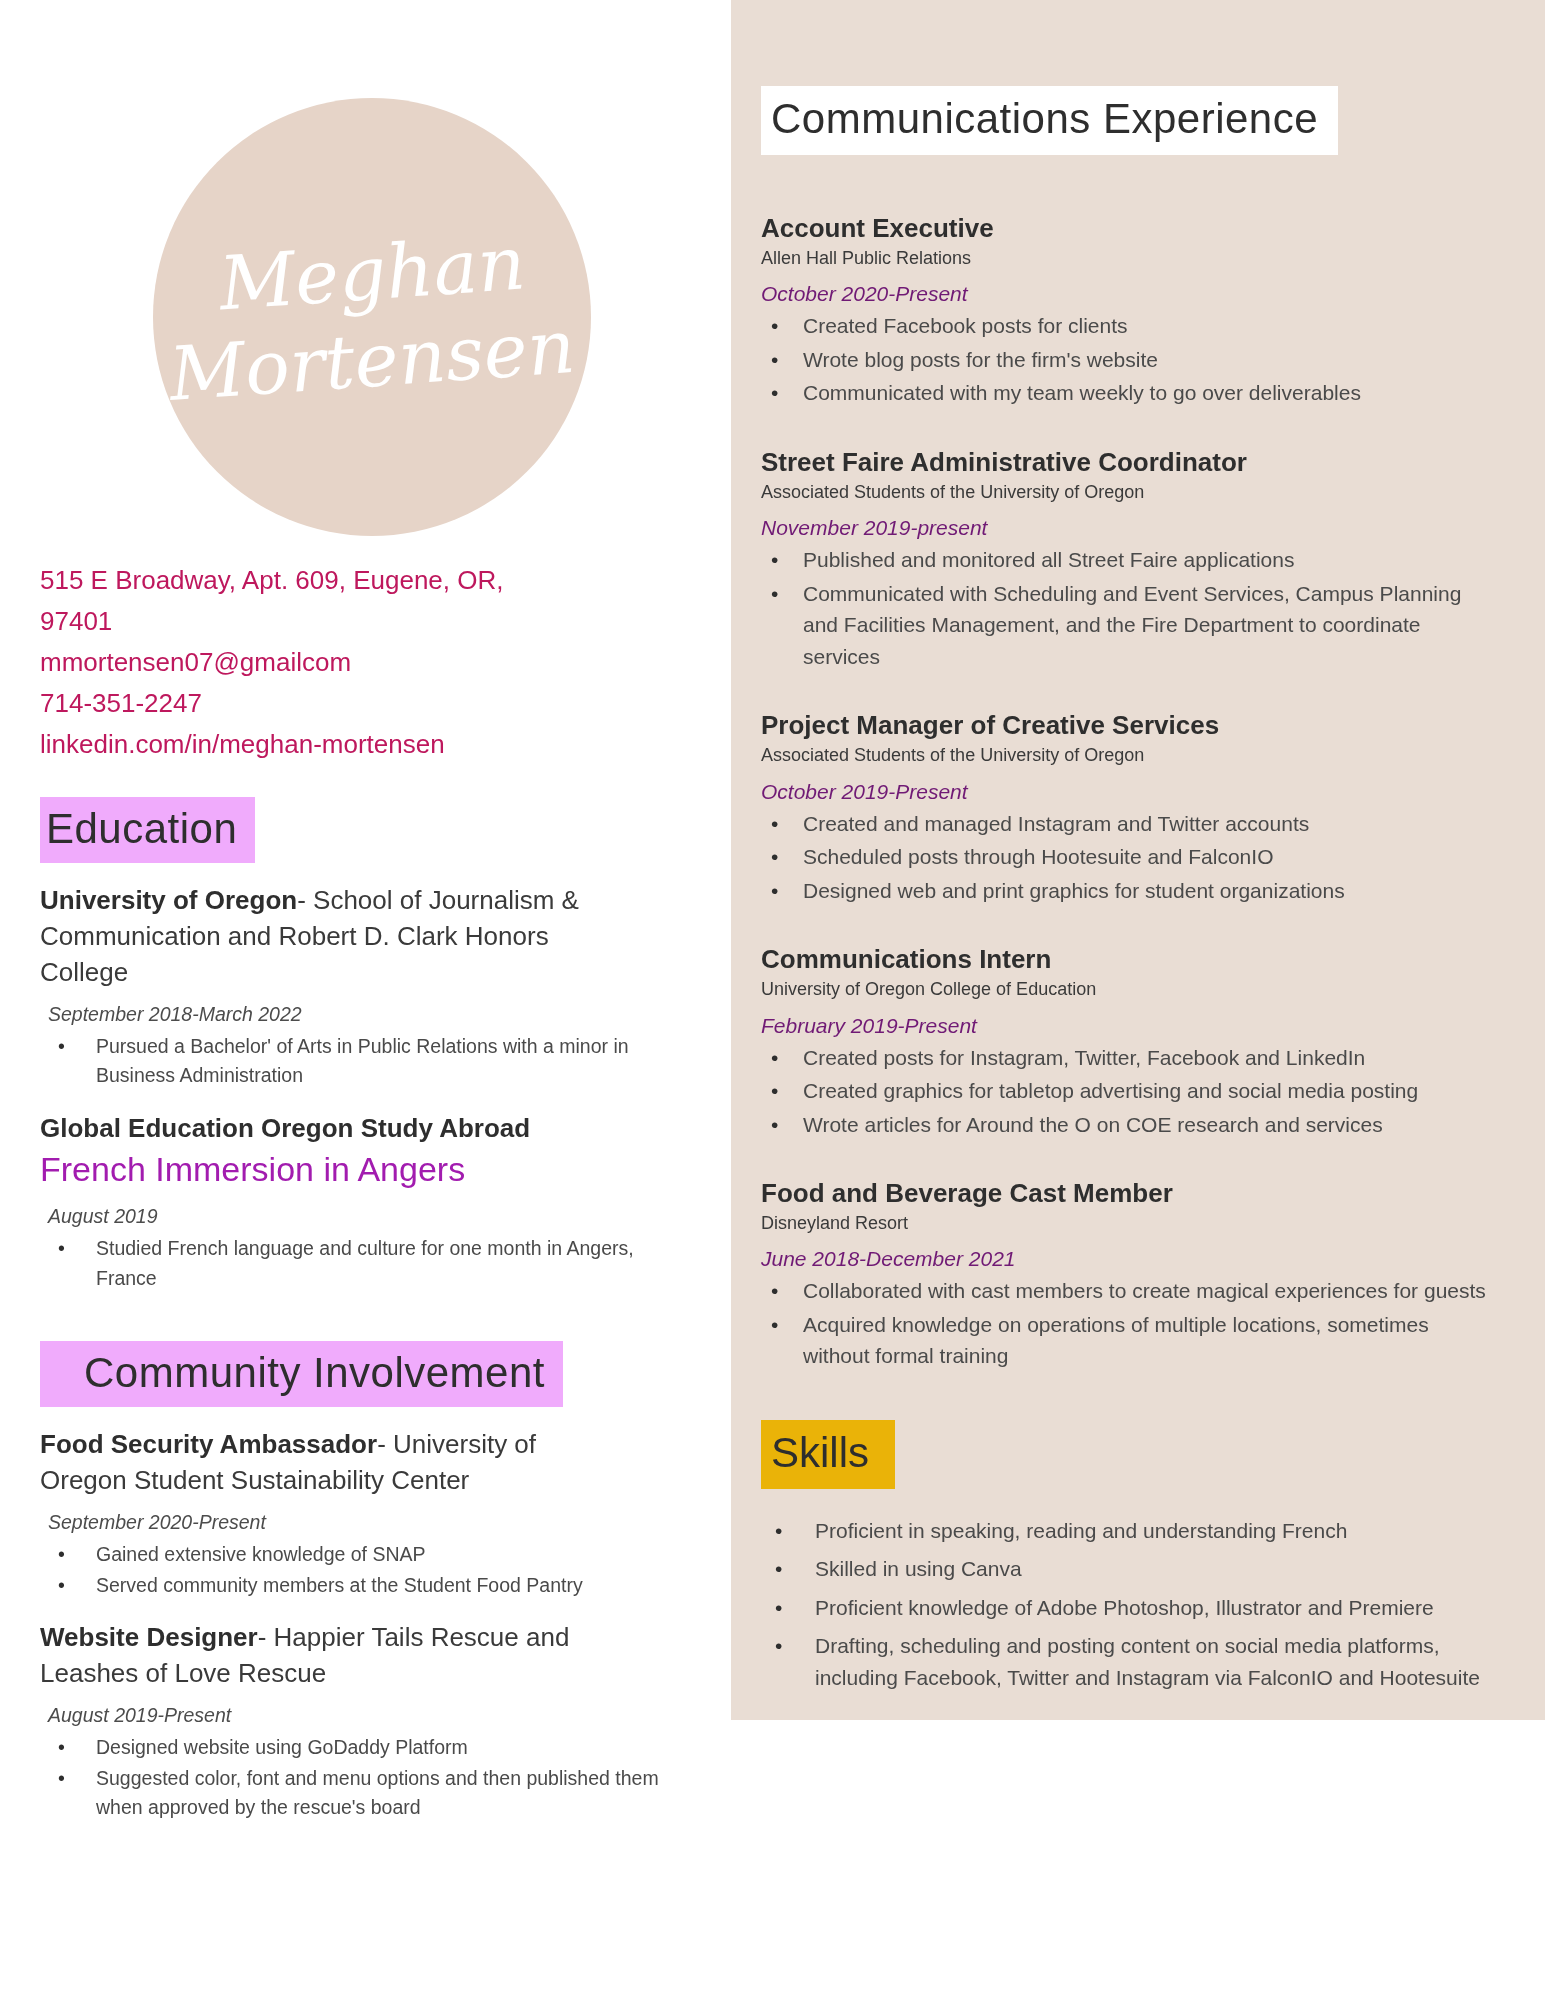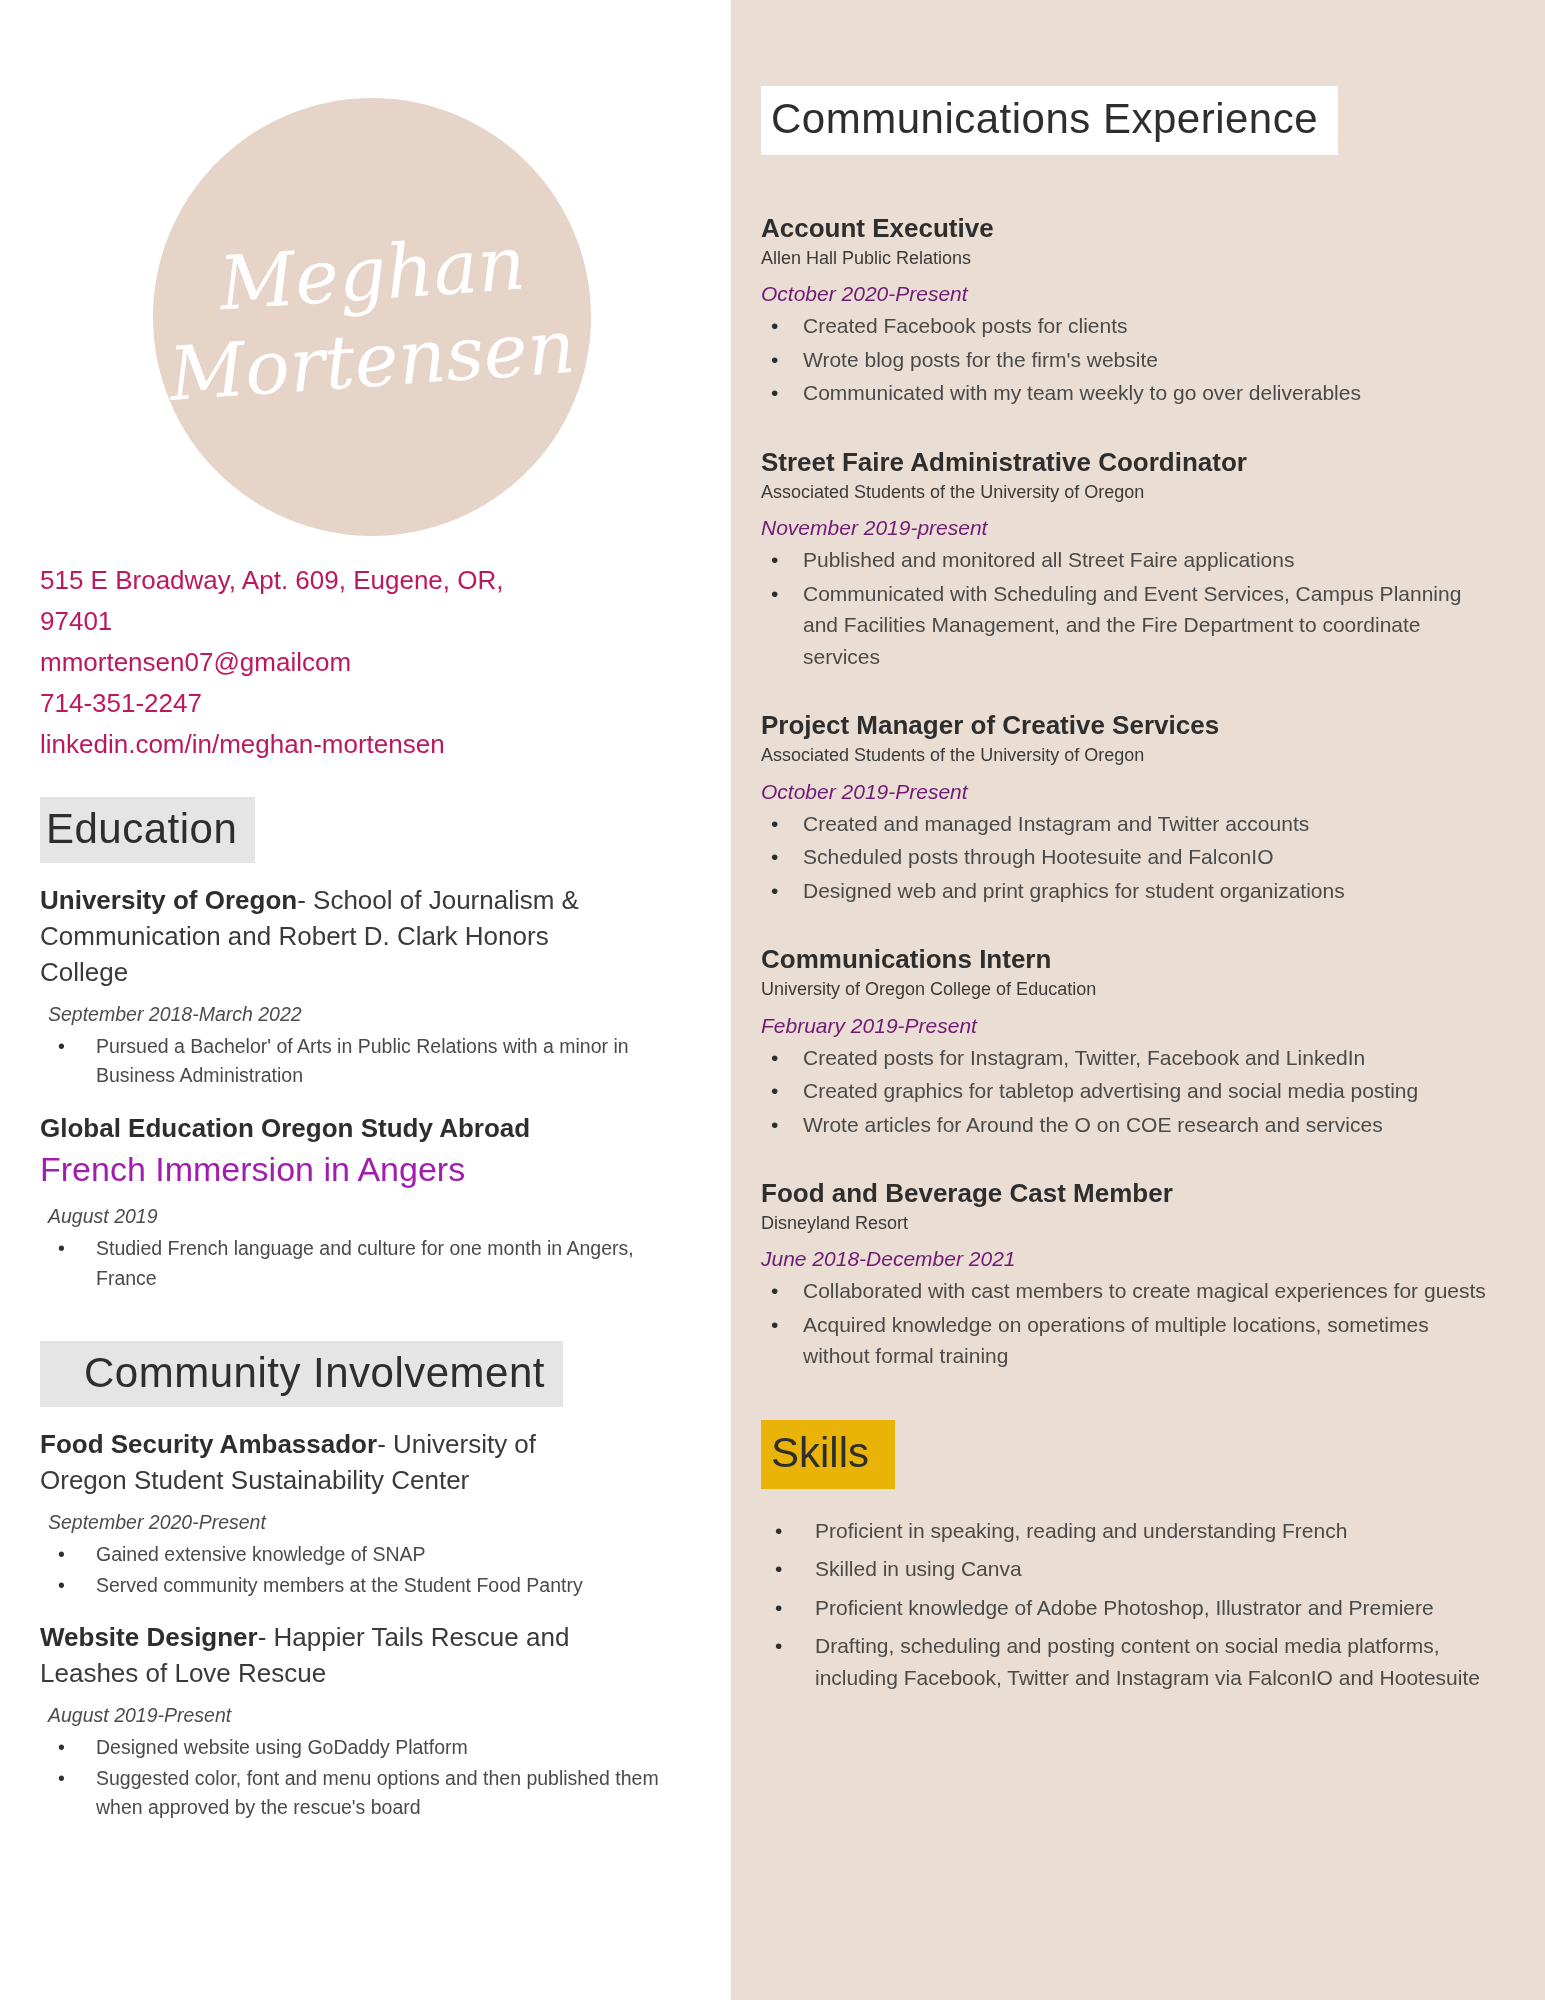--- a/index.html
+++ b/index.html
@@ -35,21 +35,21 @@
     font-size: 74px;
     line-height: 1.18;
     color: #ffffff;
     transform: rotate(-4deg);
   }
   .contact { margin-top: 24px; font-size: 26px; color: #be185d; }
   .contact .row { line-height: 1.58; }
   .lc-heading {
     display: inline-block;
     margin-top: 32px;
-    background: #e5e5e5;
+    background: #f0abfc;
     padding: 8px 18px 10px 6px;
     font-size: 42px;
     font-weight: 400;
     color: #2e2e2e;
     letter-spacing: 0.5px;
   }
   .entry { margin-top: 20px; width: 565px; }
   .entry + .lc-heading { margin-top: 46px; padding-left: 44px; }
   .entry-title { font-size: 26px; line-height: 1.38; color: #3a3a3a; }
   .entry-title .b { font-weight: bold; color: #2e2e2e; }
@@ -69,21 +69,21 @@
     line-height: 1.5;
     color: #4a4a4a;
     margin-bottom: 2px;
   }
   .lc li::before { content: "•"; position: absolute; left: 18px; top: 0; color: #2e2e2e; }
 
   
   .right-col {
     position: absolute;
     left: 731px; top: 0;
-    width: 814px; height: 2000px;
+    width: 814px; height: 1720px;
     background: #e9ddd4;
     padding: 86px 24px 60px 30px;
   }
   .rc-title {
     display: inline-block;
     background: #ffffff;
     padding: 9px 20px 12px 10px;
     font-size: 42px;
     font-weight: 400;
     color: #2e2e2e;

